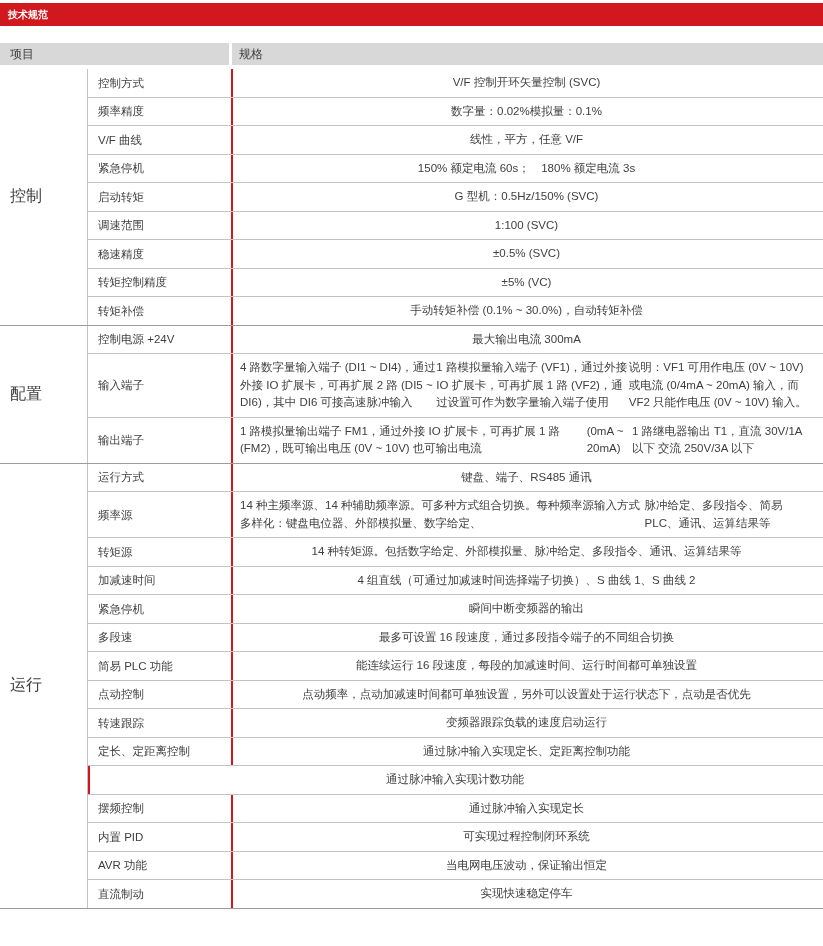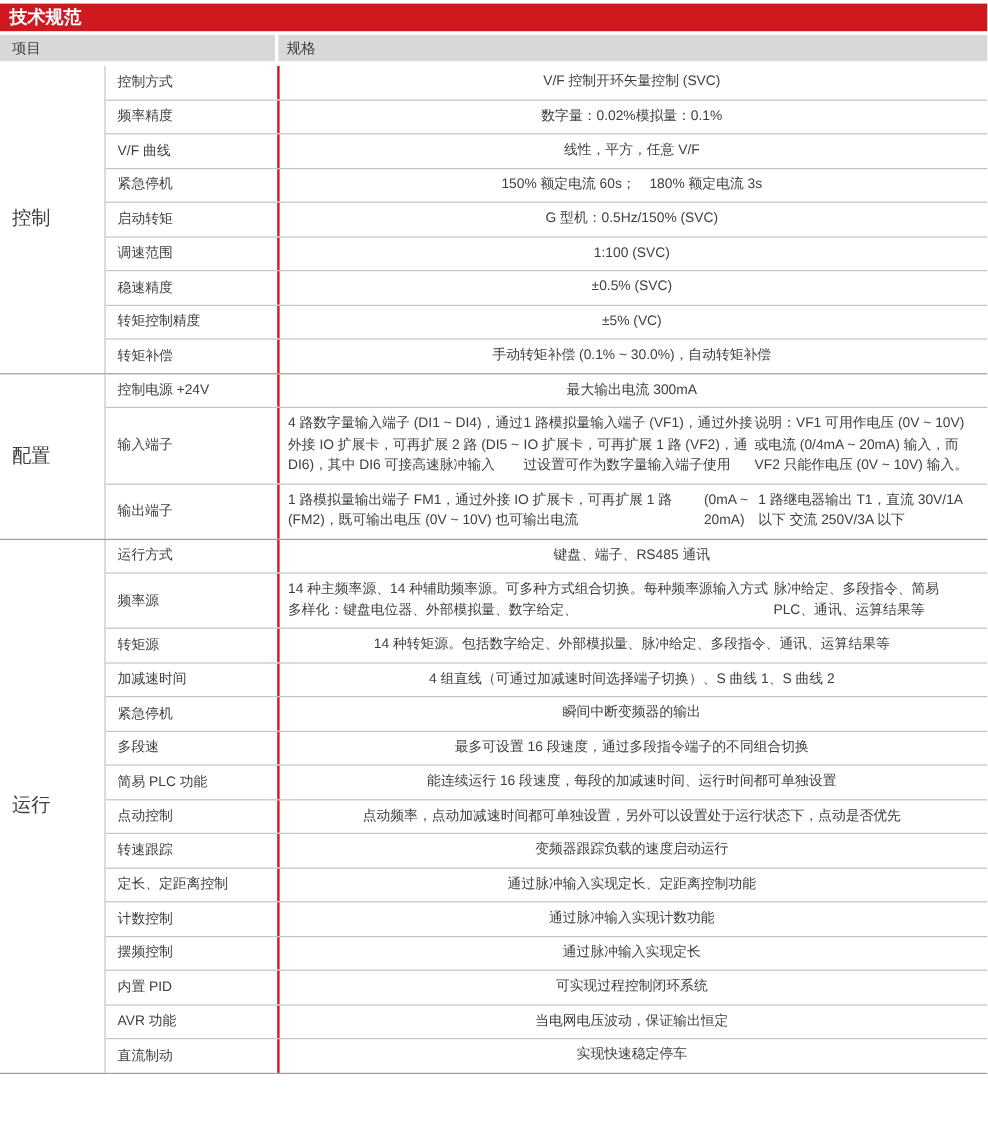--- a/index.html
+++ b/index.html
@@ -7,23 +7,23 @@
     --header-bg:#d8d8d8;
     --row-border:#c3c3c3;
     --group-border:#9c9c9c;
     --text:#3e3e3e;
   }
   html,body{margin:0;padding:0;background:#ffffff;}
   body{font-family:"Liberation Sans","DejaVu Sans",sans-serif;color:var(--text);}
   .page{width:823px;height:946px;background:#fff;overflow:hidden;box-sizing:border-box;}
   .title-bar{
     margin-top:3px;height:23px;line-height:23px;background:var(--accent-red);
-    color:#fff;font-weight:bold;font-size:15px;padding-left:8px;box-sizing:border-box;
-  }
-  .header-row{display:flex;margin-top:3px;height:22px;line-height:22px;font-size:12px;align-items:flex-end;}
+    color:#fff;font-weight:bold;font-size:10px;padding-left:8px;box-sizing:border-box;
+  }
+  .header-row{display:flex;margin-top:17px;height:22px;line-height:22px;font-size:12px;align-items:flex-end;}
   .hcell{background:var(--header-bg);box-sizing:border-box;}
   .hcell-item{width:229px;margin-right:3px;padding-left:10px;}
   .hcell-spec{flex:1;padding-left:7px;}
   .tbody{margin-top:4px;border-bottom:1px solid var(--group-border);font-size:11.5px;}
   .group{display:flex;}
   .group + .group{border-top:1px solid var(--group-border);}
   .group-label{
     width:88px;box-sizing:border-box;border-right:1px solid var(--row-border);
     display:flex;align-items:center;padding-left:10px;font-size:16px;
   }
@@ -197,21 +197,20 @@
               <div class="line">变频器跟踪负载的速度启动运行</div>
             </div>
           </div>
           <div class="row">
             <div class="item-cell">定长、定距离控制</div>
             <div class="spec-cell">
               <div class="line">通过脉冲输入实现定长、定距离控制功能</div>
             </div>
           </div>
           <div class="row">
-            <div class="item-cell">计数控制</div>
             <div class="spec-cell">
               <div class="line">通过脉冲输入实现计数功能</div>
             </div>
           </div>
           <div class="row">
             <div class="item-cell">摆频控制</div>
             <div class="spec-cell">
               <div class="line">通过脉冲输入实现定长</div>
             </div>
           </div>

